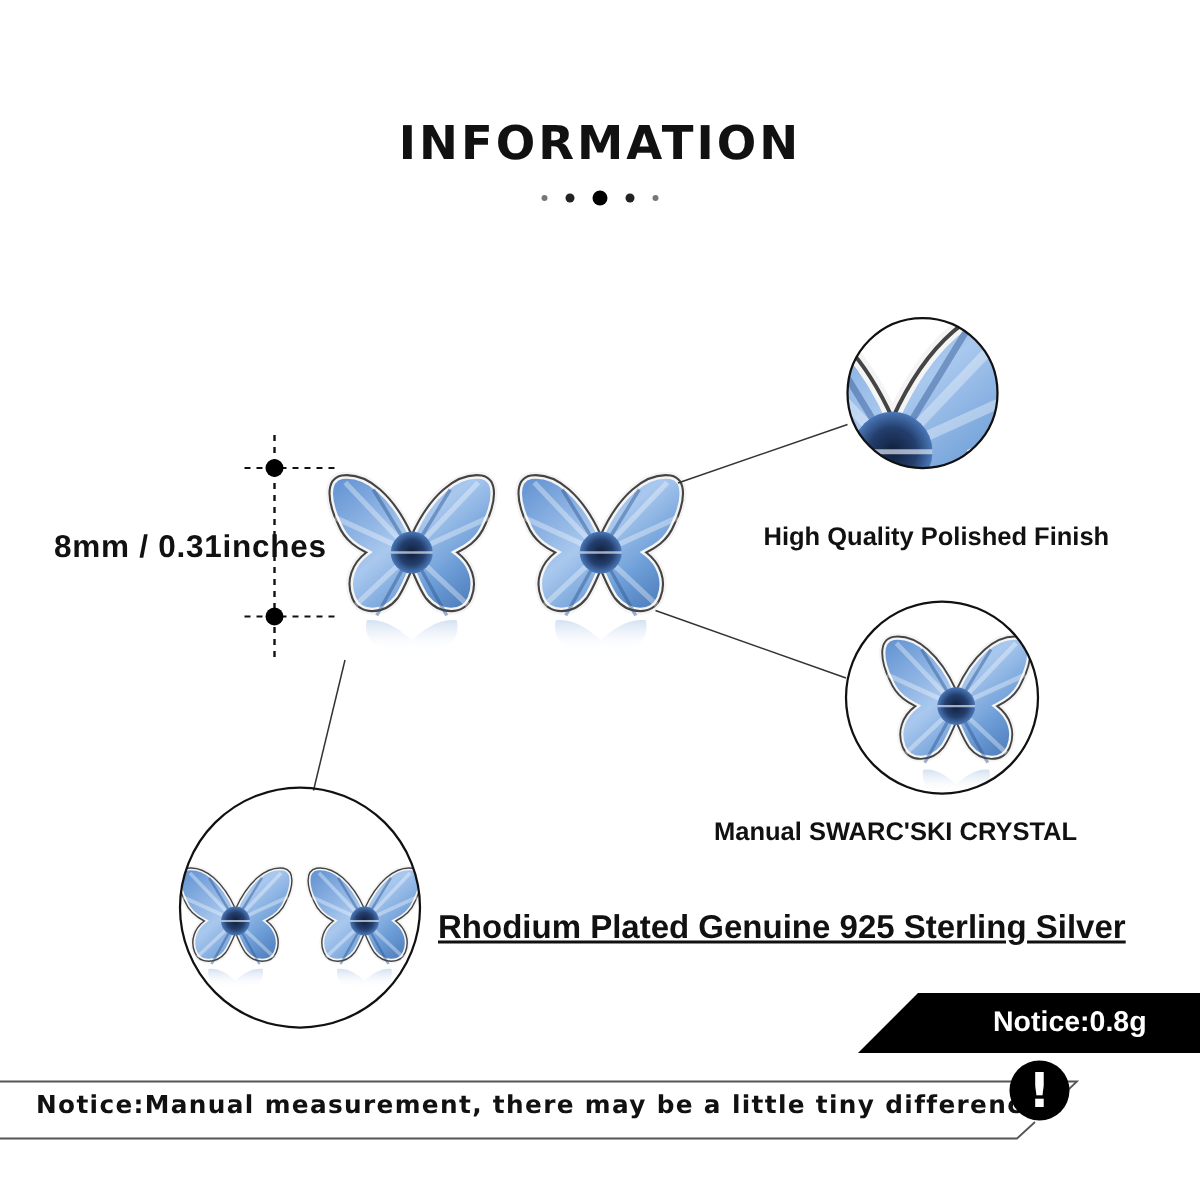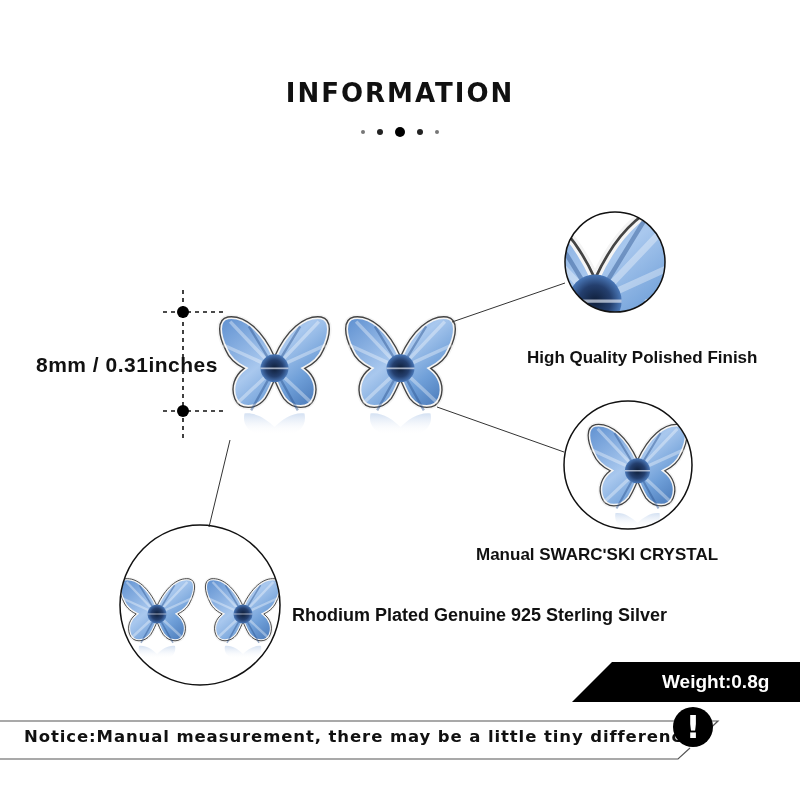--- a/index.html
+++ b/index.html
@@ -1,35 +1,35 @@
 <!DOCTYPE html>
 <html><head>
 <meta charset="utf-8">
 <style>
   html, body { margin: 0; padding: 0; background: #ffffff; }
   body { width: 800px; height: 800px; position: relative; overflow: hidden;
          font-family: "Liberation Sans", sans-serif; color: #111; }
 
   .title { position: absolute; left: 0; top: 78px; width: 800px; text-align: center;
-           font-family: "DejaVu Sans", sans-serif; font-weight: 900; font-size: 26px;
+           font-family: "DejaVu Sans", sans-serif; font-weight: 900; font-size: 31px;
            letter-spacing: 2px; color: #111; }
   .dots { position: absolute; left: 0; top: 127px; width: 800px; display: flex;
           justify-content: center; align-items: center; gap: 12px; }
   .dot { border-radius: 50%; background: #222; }
   .dot.s { width: 4px; height: 4px; background: #777; }
   .dot.m { width: 6px; height: 6px; }
   .dot.l { width: 10px; height: 10px; background: #000; }
 
   svg.art { position: absolute; left: 0; top: 0; }
 
   .label { position: absolute; font-weight: bold; font-size: 17px; color: #111; white-space: nowrap; }
   .dim-label { left: 36px; top: 353px; font-size: 21px; letter-spacing: 0.5px; }
-  .lbl-polish { left: 527px; top: 348px; text-align: center; }
+  .lbl-polish { left: 509px; top: 348px; text-align: center; }
   .lbl-crystal { left: 476px; top: 545px; }
-  .lbl-silver { left: 292px; top: 605px; font-size: 18px; }
+  .lbl-silver { left: 292px; top: 605px; font-size: 22px; text-decoration: underline; }
 
   .weight { position: absolute; left: 572px; top: 662px; width: 228px; height: 40px; }
   .weight-text { position: absolute; left: 90px; top: 9px; color: #fff; font-weight: bold;
                  font-size: 19px; white-space: nowrap; }
 
   .notice-text { position: absolute; left: 24px; top: 727px; font-family: "DejaVu Sans", sans-serif;
                  font-weight: bold; font-size: 16.5px; letter-spacing: 0.9px; color: #111; white-space: nowrap; }
   .alert { position: absolute; left: 673px; top: 707px; width: 40px; height: 40px; border-radius: 50%;
            background: #000; color: #fff; text-align: center; font-weight: 900; font-size: 32px; line-height: 40px;
            font-family: "DejaVu Sans", sans-serif; }
@@ -132,17 +132,17 @@
 
 <div class="dim-label label">8mm / 0.31inches</div>
 <div class="label lbl-polish">High Quality Polished Finish</div>
 <div class="label lbl-crystal">Manual SWARCʹSKI CRYSTAL</div>
 <div class="label lbl-silver">Rhodium Plated Genuine 925 Sterling Silver</div>
 
 <div class="weight">
   <svg width="228" height="40" style="position:absolute;left:0;top:0">
     <polygon points="40,0 228,0 228,40 0,40" fill="#000"></polygon>
   </svg>
-  <span class="weight-text">Weight:0.8g</span>
+  <span class="weight-text">Notice:0.8g</span>
 </div>
 
 <div class="notice-text">Notice:Manual measurement, there may be a little tiny difference.</div>
 <div class="alert">!</div>
 
 </body></html>

